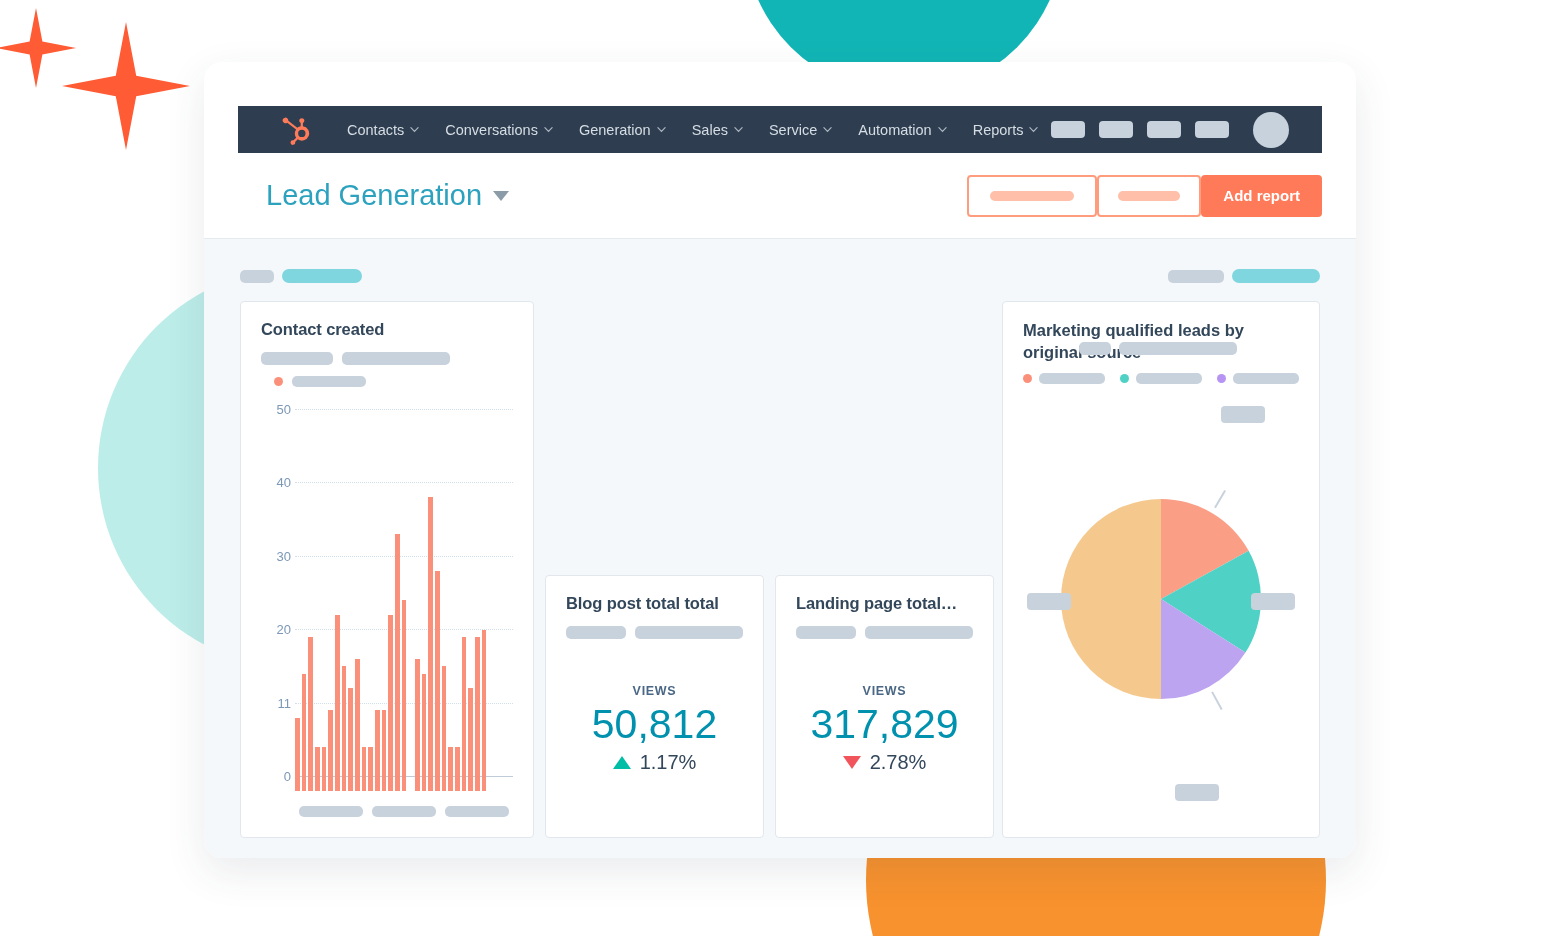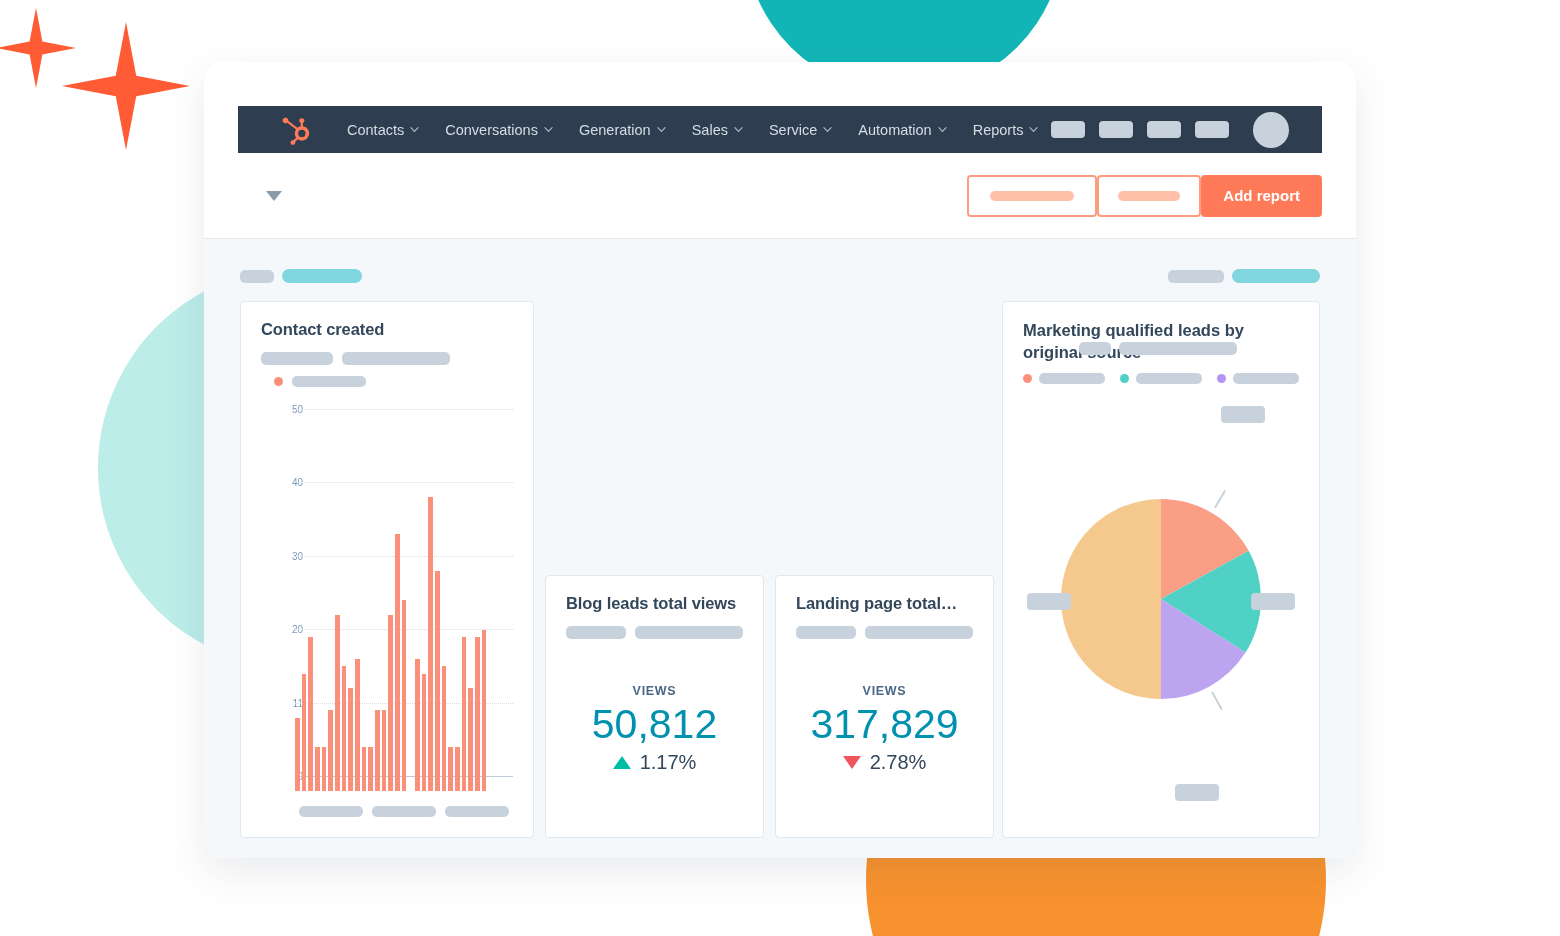--- a/index.html
+++ b/index.html
@@ -102,21 +102,21 @@
   .card-title { font-size: 16.5px; color: #33475B; font-weight: 700; letter-spacing: -.1px; }
   .card-sub { display: flex; gap: 9px; margin-top: 13px; }
 
   
   .col-chart { width: 370px; }
   .legend-row { display: flex; align-items: center; gap: 9px; margin-top: 11px; padding-left: 13px; }
   .dot { width: 9px; height: 9px; border-radius: 50%; flex: none; }
 
   .bars-wrap { flex: 1; position: relative; margin-top: 18px; }
   .barchart { position: absolute; inset: 0; }
-  .ytick { position: absolute; left: 16px; transform: translateY(-50%); font-size: 10px; color: #7C98B6; width: 26px; text-align: right; }
+  .ytick { position: absolute; left: 4px; transform: translateY(-50%); font-size: 13px; color: #7C98B6; width: 26px; text-align: right; }
   .gridline { position: absolute; left: 34px; right: 0; border-top: 1px dotted #CFE0EC; }
   .plot { position: absolute; left: 34px; right: 0; bottom: 28px; top: 4px; }
   .axis { position: absolute; left: 34px; right: 0; border-top: 1.5px solid #BFCBD6; }
   .bars { position: absolute; inset: 0; display: flex; align-items: flex-end; gap: 2px; }
   .bar { background: #FB907A; flex: 1 1 0; min-width: 2px; }
   .bar.gap { background: transparent; }
   .xlabels { position: absolute; left: 34px; right: 0; bottom: 2px; display: flex; justify-content: space-around; }
 
   
   .col-kpi { width: 446px; display: flex; flex-direction: column; gap: 11px; }
@@ -209,20 +209,21 @@
       <div class="pill-nav"></div>
       <div class="avatar"></div>
       <svg class="chev nav-chev" viewBox="0 0 10 10">
           <path d="M1 3l4 4 4-4" stroke="#C2CCD6" stroke-width="1.3" fill="none" stroke-linecap="round"></path>
         </svg>
     </div>
   </div>
 
   <div class="titlebar">
     <div class="page-title">
+      <span>Lead Generation</span>
       <span class="tri-down"></span>
     </div>
     <div class="title-actions">
       <div class="btn-outline wide">
         <span class="btn-ghost-bar"></span>
       </div>
       <div class="btn-outline narrow">
         <span class="btn-ghost-bar"></span>
       </div>
       <button class="btn-primary">Add report</button>
@@ -316,21 +317,21 @@
       </div>
 
       <div class="col-kpi">
 
         <div class="kpi-row">
 
         </div>
 
         <div class="kpi-row">
           <div class="card kpi-card">
-            <div class="card-title">Blog leads total views</div>
+            <div class="card-title">Blog post total total</div>
             <div class="card-sub">
               <div class="sk" style="width:60px"></div>
               <div class="sk" style="width:108px"></div>
             </div>
             <div class="kpi-body">
               <div class="kpi-label">VIEWS</div>
               <div class="kpi-value">50,812</div>
               <div class="kpi-delta">
                 <span class="tri-up"></span>
                 <span>1.17%</span>

